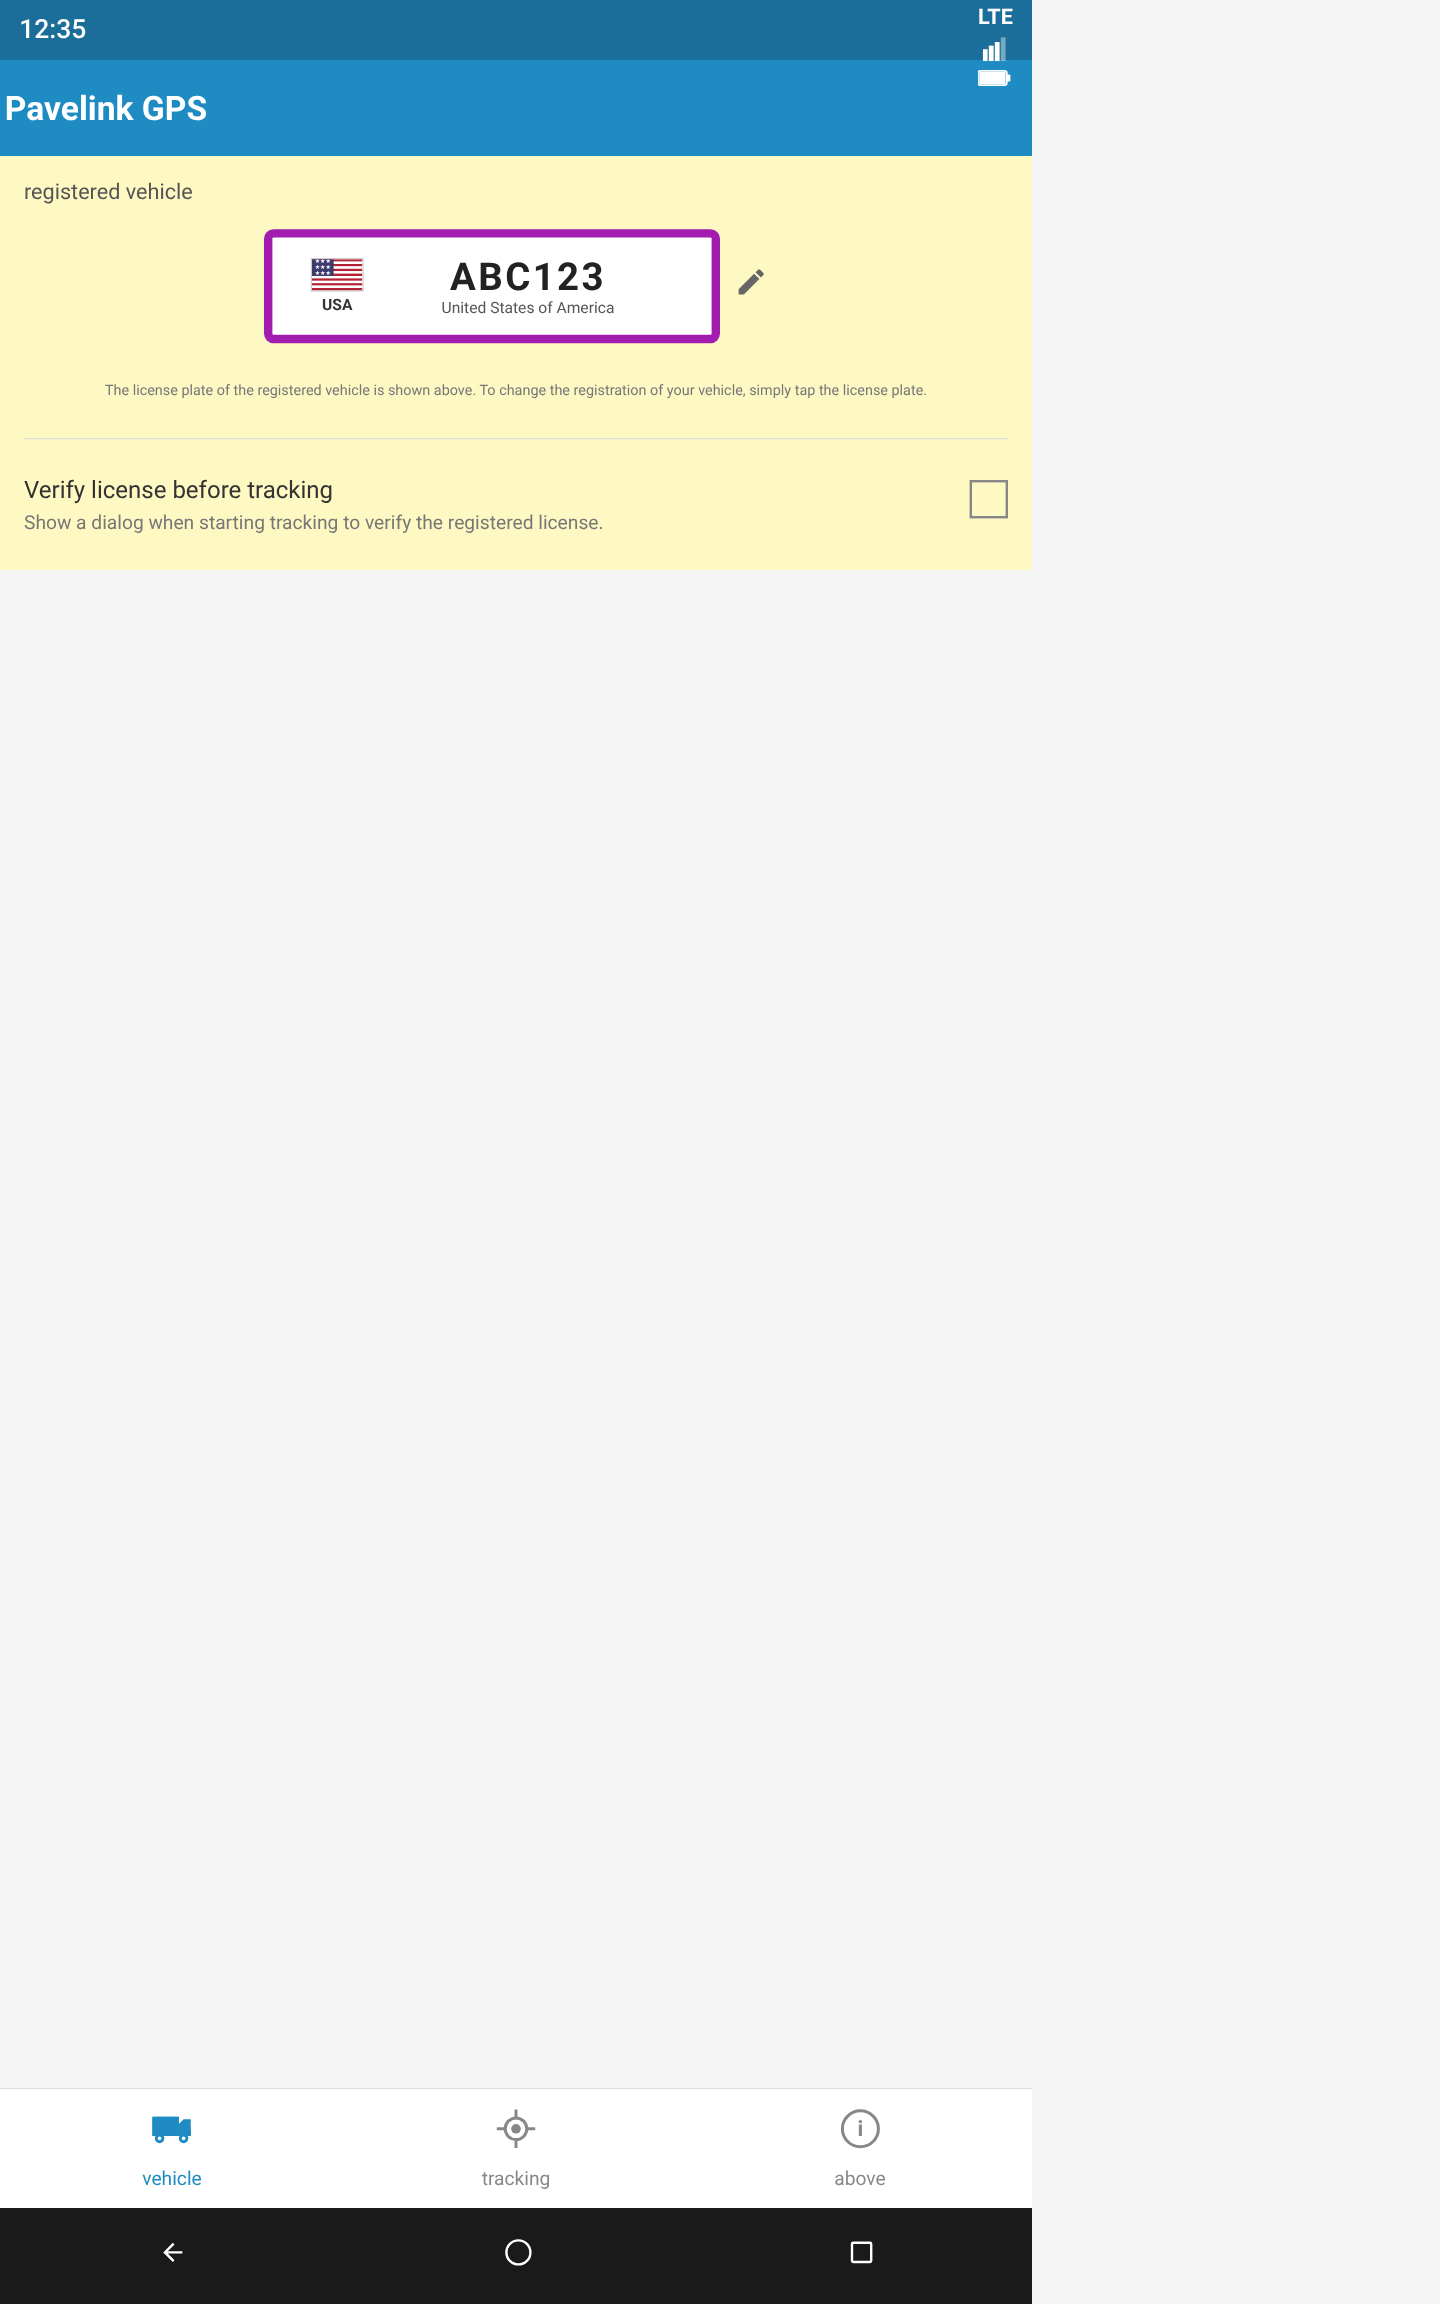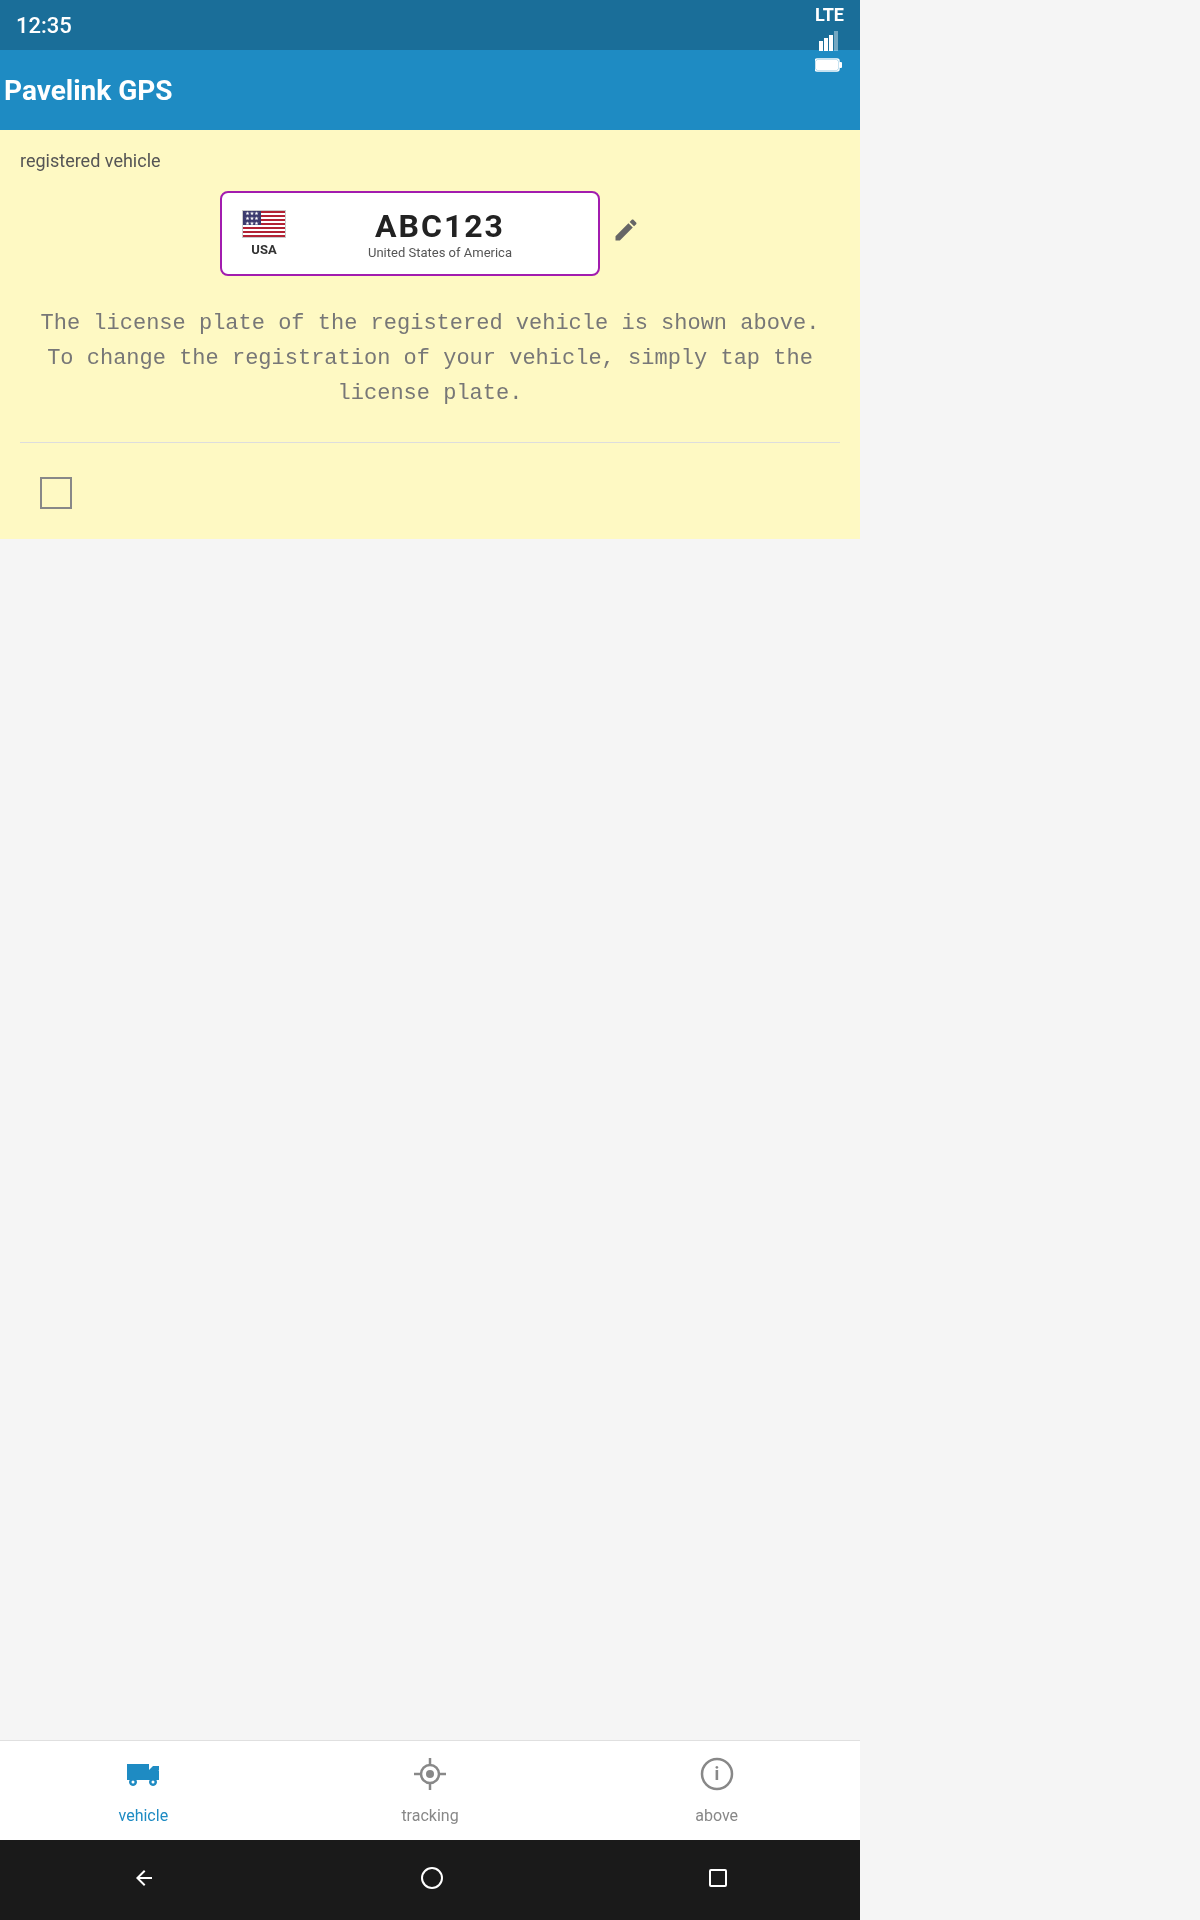--- a/index.html
+++ b/index.html
@@ -78,23 +78,23 @@
 
     
     .plate-area {
       display: flex;
       align-items: center;
       justify-content: center;
       margin-bottom: 30px;
     }
 
     .license-plate {
-      border: 2px solid #a21caf;
+      border: 7px solid #a21caf;
       border-radius: 8px;
-      padding: 14px 20px;
+      padding: 14px 32px;
       display: flex;
       align-items: center;
       gap: 16px;
       background: white;
       width: 380px;
       cursor: pointer;
     }
 
     .flag-container {
       display: flex;
@@ -142,25 +142,24 @@
     .edit-icon {
       margin-left: 12px;
       color: #666;
       font-size: 28px;
       cursor: pointer;
     }
 
     
     .description-text {
       color: #777;
-      font-size: 22px;
+      font-size: 12px;
       text-align: center;
       line-height: 1.6;
       padding: 0 20px 30px 20px;
-      font-family: Liberation Mono, monospace;
     }
 
     
     .divider {
       height: 1px;
       background: #ddd;
       margin: 0 0 20px 0;
     }
 
     
@@ -331,20 +330,24 @@
         <path d="M3 17.25V21h3.75L17.81 9.94l-3.75-3.75L3 17.25zM20.71 7.04c.39-.39.39-1.02 0-1.41l-2.34-2.34c-.39-.39-1.02-.39-1.41 0l-1.83 1.83 3.75 3.75 1.83-1.83z"></path>
       </svg>
     </div>
   </div>
 
   <p class="description-text">The license plate of the registered vehicle is shown above. To change the registration of your vehicle, simply tap the license plate.</p>
 
   <div class="divider"></div>
 
   <div class="verify-section">
+    <div class="verify-text">
+      <div class="verify-title">Verify license before tracking</div>
+      <div class="verify-subtitle">Show a dialog when starting tracking to verify the registered license.</div>
+    </div>
     <div class="checkbox-container"></div>
   </div>
 
 </div>
 
 <div class="bottom-nav">
 
   <div class="nav-item">
     <div class="nav-icon blue">
       

